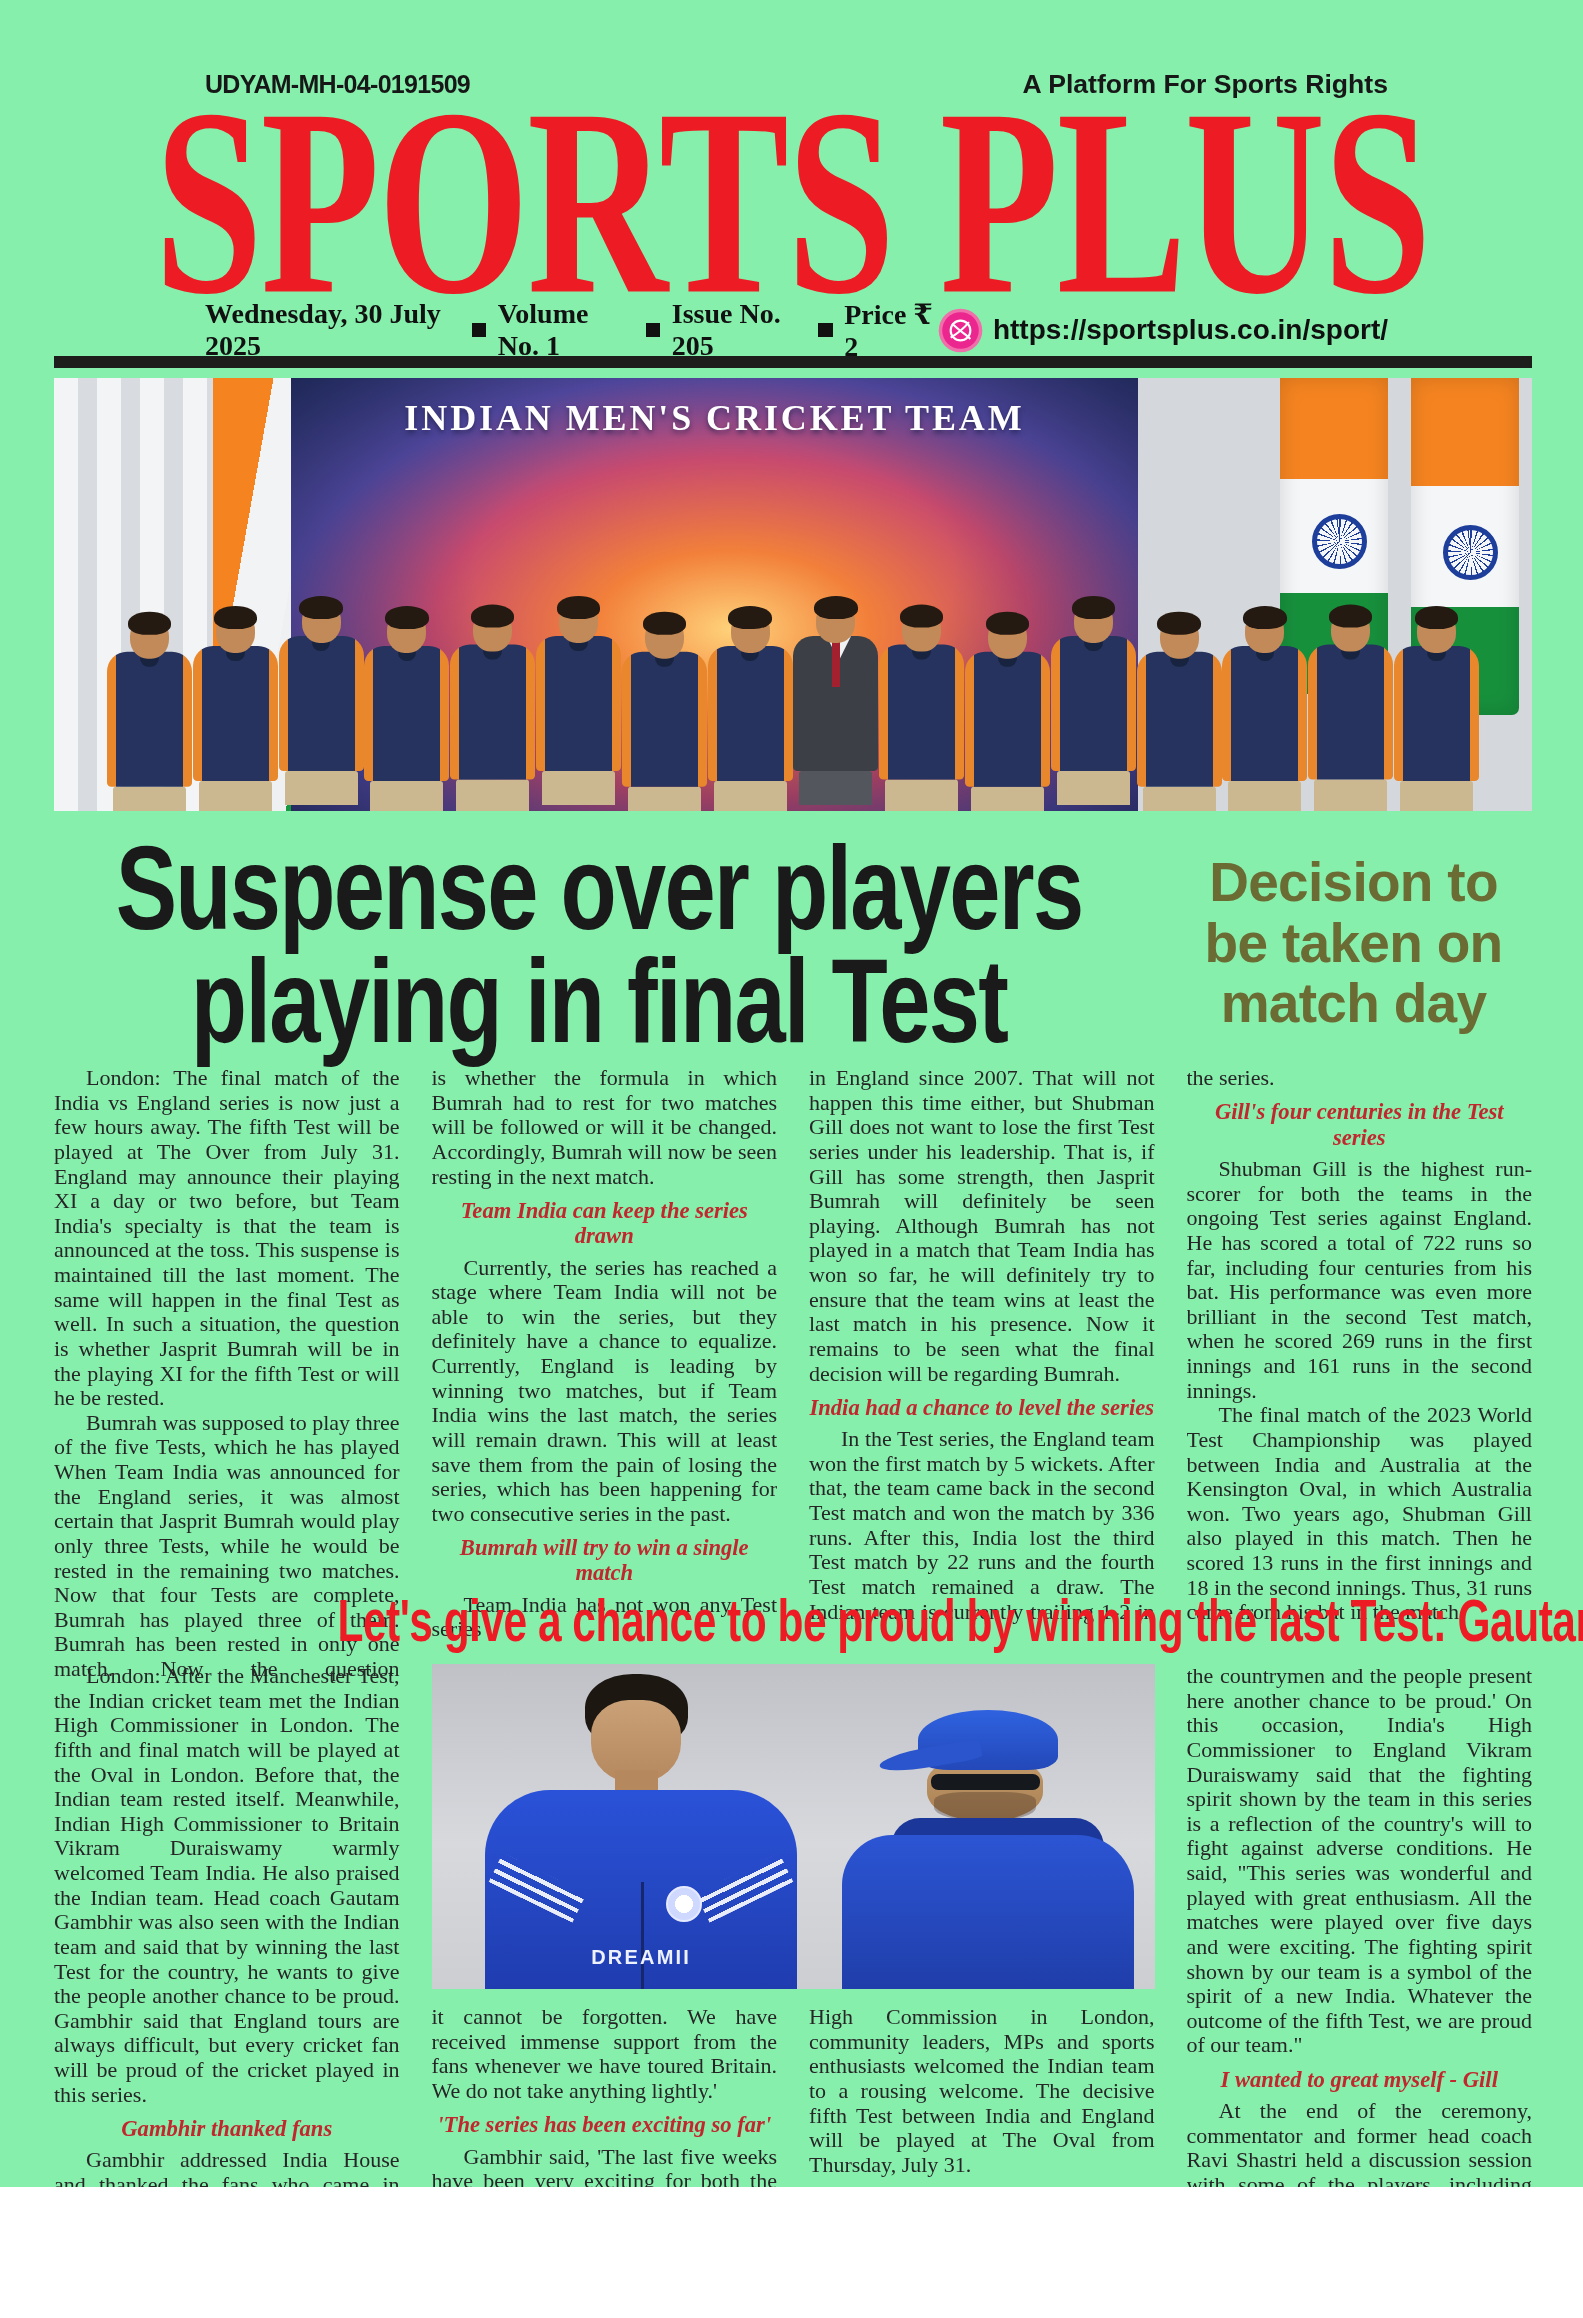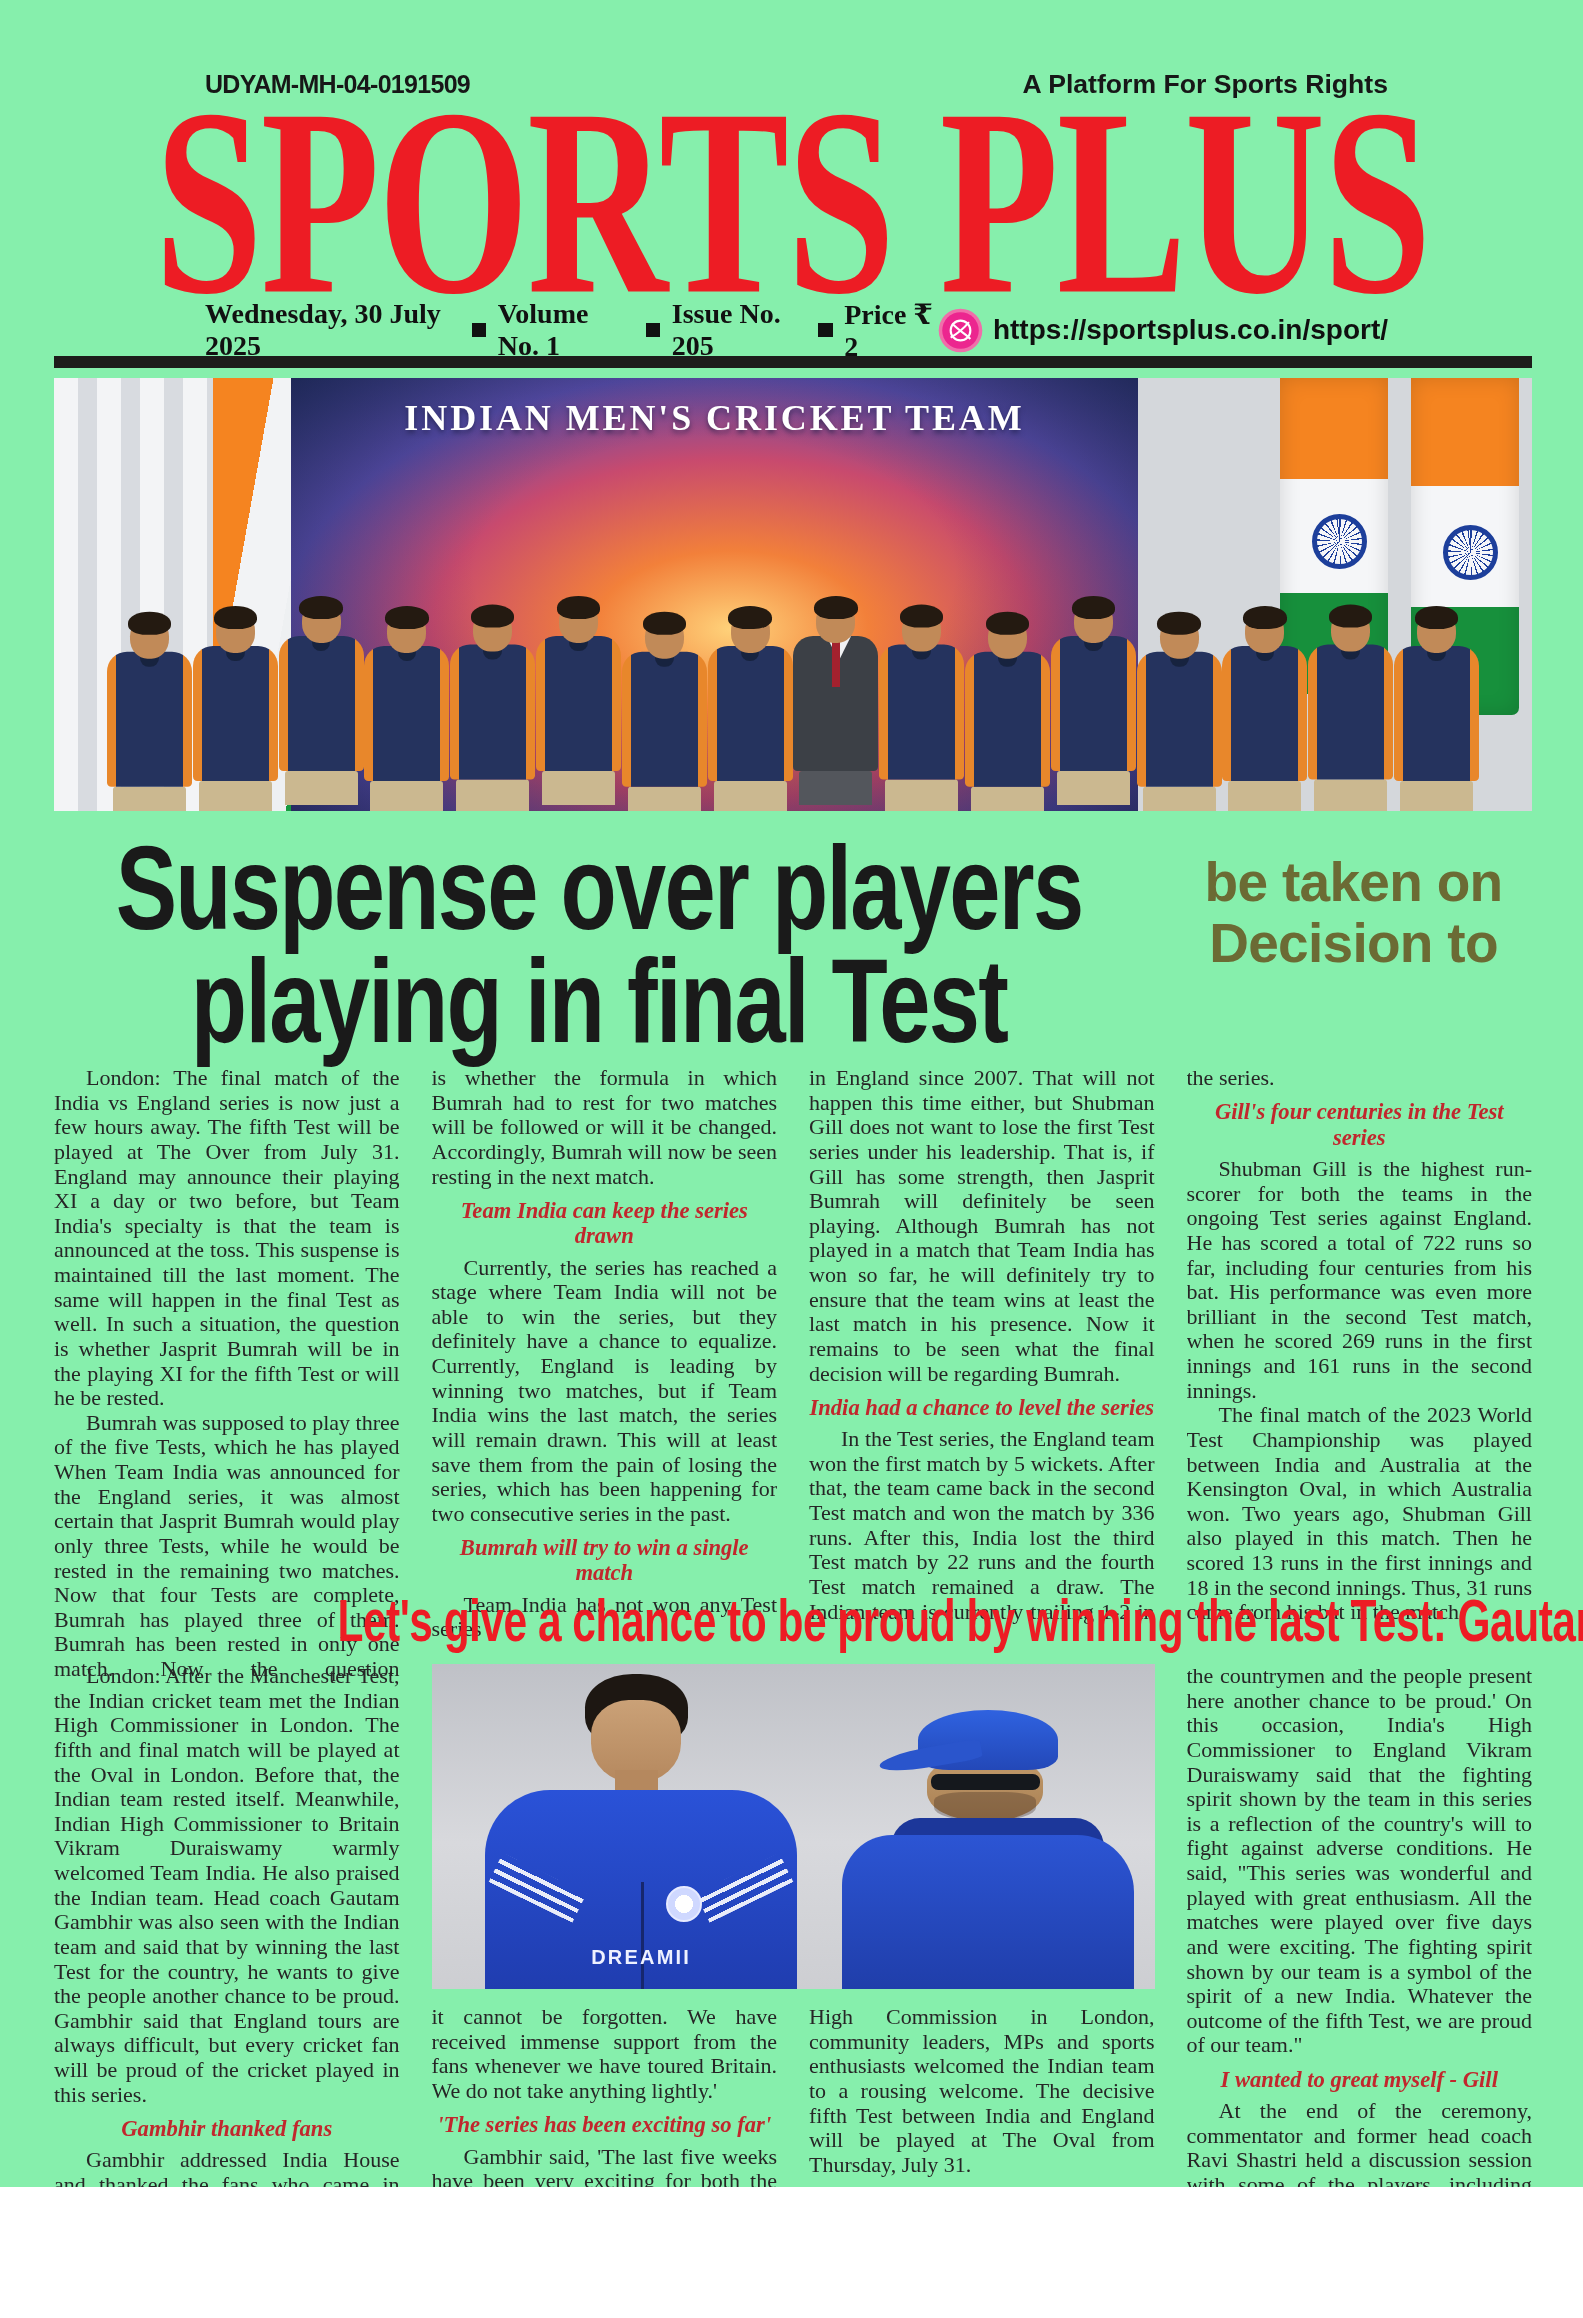--- a/index.html
+++ b/index.html
@@ -239,22 +239,23 @@
           <div class="p-pants"></div>
         </div>
       </div>
   </div>
 
   <div class="main-headline">
     <div>Suspense over players</div>
     <div>playing in final Test</div>
   </div>
   <div class="side-headline">
+    <div>Decision to</div>
     <div>be taken on</div>
-    <div>Decision to</div>
+    <div>match day</div>
   </div>
 
   <div class="a1-grid">
     <div class="body-col">
       <p class="ind">London: The final match of the India vs England series is now just a few hours away. The fifth Test will be played at The Over from July 31. England may announce their playing XI a day or two before, but Team India's specialty is that the team is announced at the toss. This suspense is maintained till the last moment. The same will happen in the final Test as well. In such a situation, the question is whether Jasprit Bumrah will be in the playing XI for the fifth Test or will he be rested.</p>
       <p class="ind cont-next">Bumrah was supposed to play three of the five Tests, which he has played When Team India was announced for the England series, it was almost certain that Jasprit Bumrah would play only three Tests, while he would be rested in the remaining two matches. Now that four Tests are complete, Bumrah has played three of them. Bumrah has been rested in only one match. Now the question</p>
     </div>
     <div class="body-col">
       <p>is whether the formula in which Bumrah had to rest for two matches will be followed or will it be changed. Accordingly, Bumrah will now be seen resting in the next match.</p>
       <h3 class="subhead">Team India can keep the series drawn</h3>

